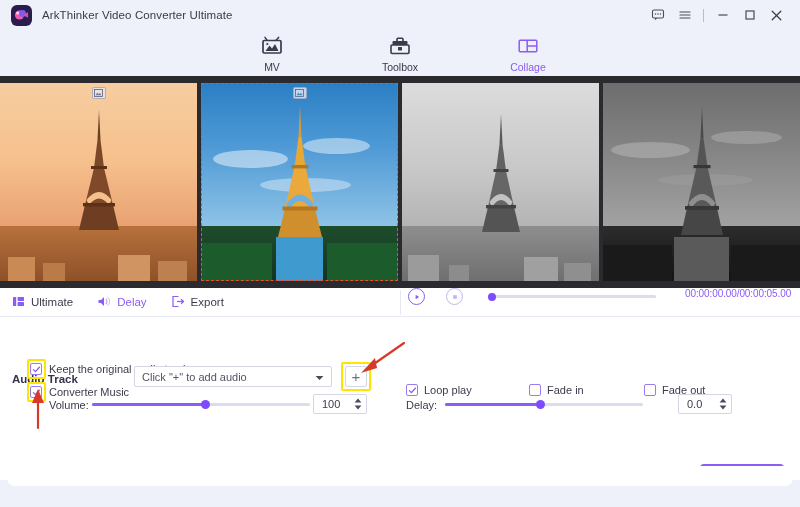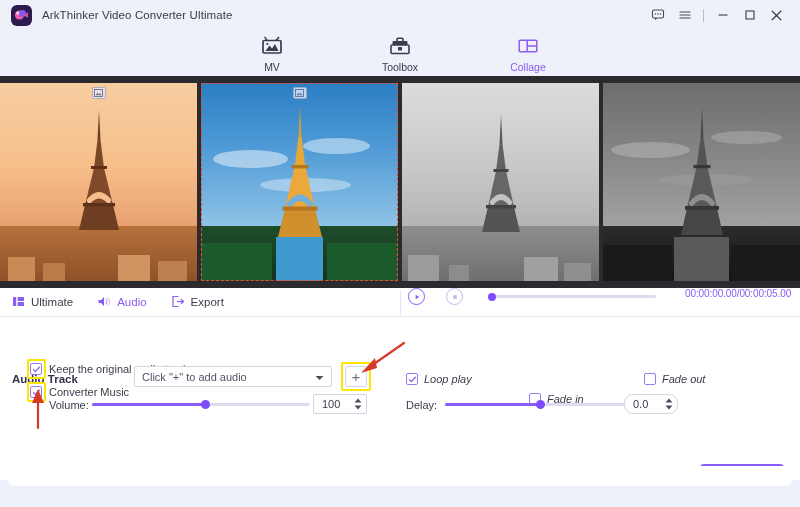--- a/index.html
+++ b/index.html
@@ -138,21 +138,21 @@
   .select span { font-size: 11px; color: #52526a; }
   .select .caret { margin-left: auto; }
 
   .addbtn {
     position: absolute; left: 345px; top: 366px; width: 22px; height: 21px;
     border: 1px solid #d4d6e4; background: #fff; border-radius: 2px;
     display: flex; align-items: center; justify-content: center; cursor: pointer;
     font-size: 15px; color: #6f6f86; line-height: 1;
   }
 
-  .opts { position: absolute; left: 406px; top: 373px; display: flex; align-items: flex-start; font-style: italic; }
+  .opts { position: absolute; left: 406px; top: 364px; display: flex; align-items: flex-end; }
   .opt { display: flex; align-items: center; gap: 6px; cursor: pointer; }
   .opt.o1 { width: 123px; }
   .opt.o2 { width: 115px; margin-top: 20px; }
 
   
   .ctl-label { font-size: 11px; color: #3b3b4b; }
   .sld-wrap { position: relative; height: 12px; display: flex; align-items: center; }
   .sld-track { position: absolute; left: 0; right: 0; height: 3px; background: #dcdcee; border-radius: 2px; }
   .sld-fill { position: absolute; left: 0; height: 3px; background: #8b5cf6; border-radius: 2px; }
   .sld-knob { position: absolute; width: 9px; height: 9px; border-radius: 50%; background: #7c4dff; }
@@ -166,21 +166,21 @@
     margin-left: auto; width: 16px; height: 100%;
     display: flex; flex-direction: column; align-items: center; justify-content: center; gap: 2px;
   }
 
   .vol-label { position: absolute; left: 49px; top: 399px; }
   .vol-slider { position: absolute; left: 92px; top: 398px; width: 218px; }
   .vol-spin { position: absolute; left: 313px; top: 394px; width: 54px; }
 
   .dly-label { position: absolute; left: 406px; top: 399px; }
   .dly-slider { position: absolute; left: 445px; top: 398px; width: 198px; }
-  .dly-spin { position: absolute; left: 624px; top: 394px; width: 54px; border-radius: 9px; }
+  .dly-spin { position: absolute; left: 678px; top: 394px; width: 54px; }
 
   .export-btn {
     position: absolute; left: 700px; top: 464px; width: 84px; height: 21px;
     background: #8b5cf6; border-radius: 4px; border: none;
     color: #fff; font-size: 11px; font-family: "Liberation Sans", sans-serif; cursor: pointer;
   }
 
   
   .bottom-round {
     position: absolute; left: 0; top: 480px; width: 800px; height: 27px;
@@ -428,21 +428,21 @@
 
 
       <div class="tb-tab active">
         <span>
           <svg width="14" height="13" viewBox="0 0 14 13">
             <path d="M1.5 5 L4 5 L7 2 L7 11 L4 8 L1.5 8 Z" fill="#8b5cf6"></path>
             <path d="M9 4.2 A3.2 3.2 0 0 1 9 8.8" fill="none" stroke="#b49bf3" stroke-width="1.1" stroke-linecap="round"></path>
             <path d="M11 2.6 A5 5 0 0 1 11 10.4" fill="none" stroke="#cbbaf7" stroke-width="1" stroke-linecap="round"></path>
           </svg>
         </span>
-        <span>Audio</span>
+        <span>Delay</span>
       </div>
 
       <div class="tb-tab">
         <span>
           <svg width="14" height="13" viewBox="0 0 14 13">
             <path d="M7.5 1.5 L2 1.5 L2 11.5 L7.5 11.5" fill="none" stroke="#8b5cf6" stroke-width="1.2"></path>
             <line x1="6" y1="6.5" x2="12.2" y2="6.5" stroke="#8b5cf6" stroke-width="1.2"></line>
             <path d="M10 4.2 L12.6 6.5 L10 8.8" fill="none" stroke="#8b5cf6" stroke-width="1.2" stroke-linejoin="round"></path>
           </svg>
         </span>

